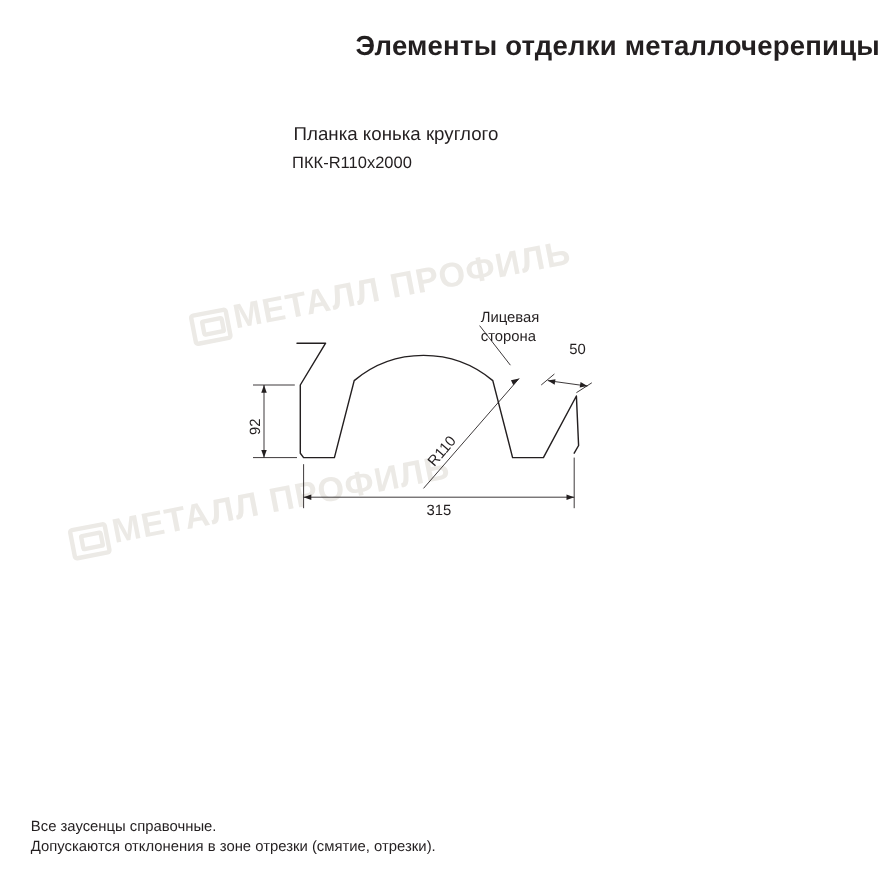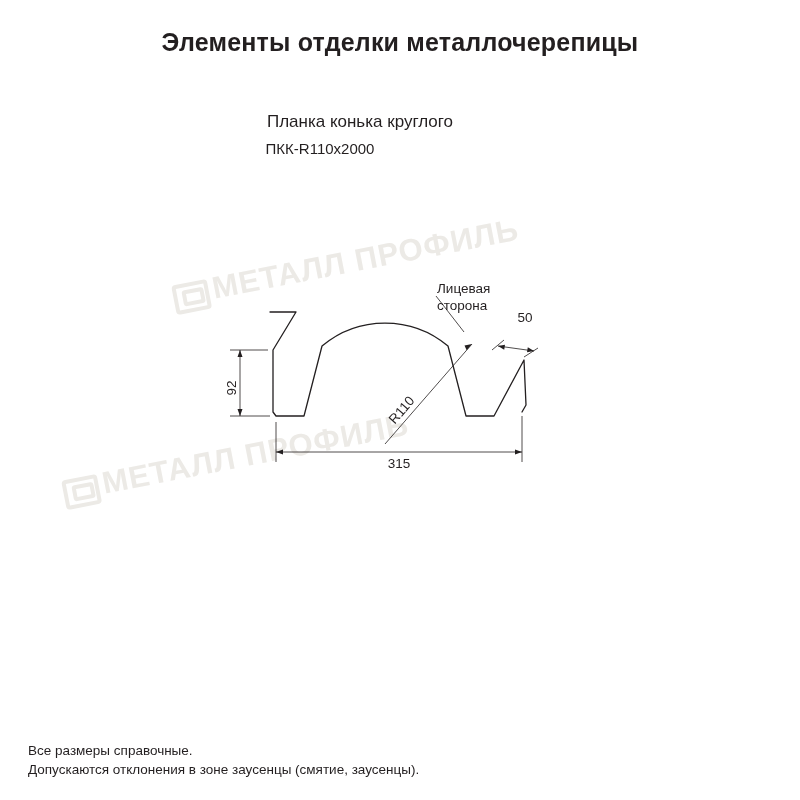--- a/index.html
+++ b/index.html
@@ -17,21 +17,21 @@
   }
   .page {
     position: absolute;
     inset: 0;
   }
   .title {
     position: absolute;
     top: 28px;
     left: 0;
     width: 800px;
-    text-align: center;
+    text-align: right;
     font-size: 25px;
     font-weight: bold;
     letter-spacing: 0.2px;
   }
   .subtitle-1 {
     position: absolute;
     top: 112px;
     left: 0;
     width: 720px;
     text-align: center;
@@ -183,17 +183,17 @@
         <text x="299" y="268" text-anchor="middle">315</text>
         <text x="425" y="122" text-anchor="middle">50</text>
         <text x="305" y="213" text-anchor="middle" transform="rotate(-49 305 213)">R110</text>
         <text x="337" y="93" text-anchor="start">Лицевая</text>
         <text x="337" y="110" text-anchor="start">сторона</text>
       </g>
     </svg>
   </div>
 
   <div class="footnotes">
-    <div>Все размеры справочные.</div>
-    <div>Допускаются отклонения в зоне заусенцы (смятие, заусенцы).</div>
+    <div>Все заусенцы справочные.</div>
+    <div>Допускаются отклонения в зоне отрезки (смятие, отрезки).</div>
   </div>
 
 </div>
 
 </body></html>

